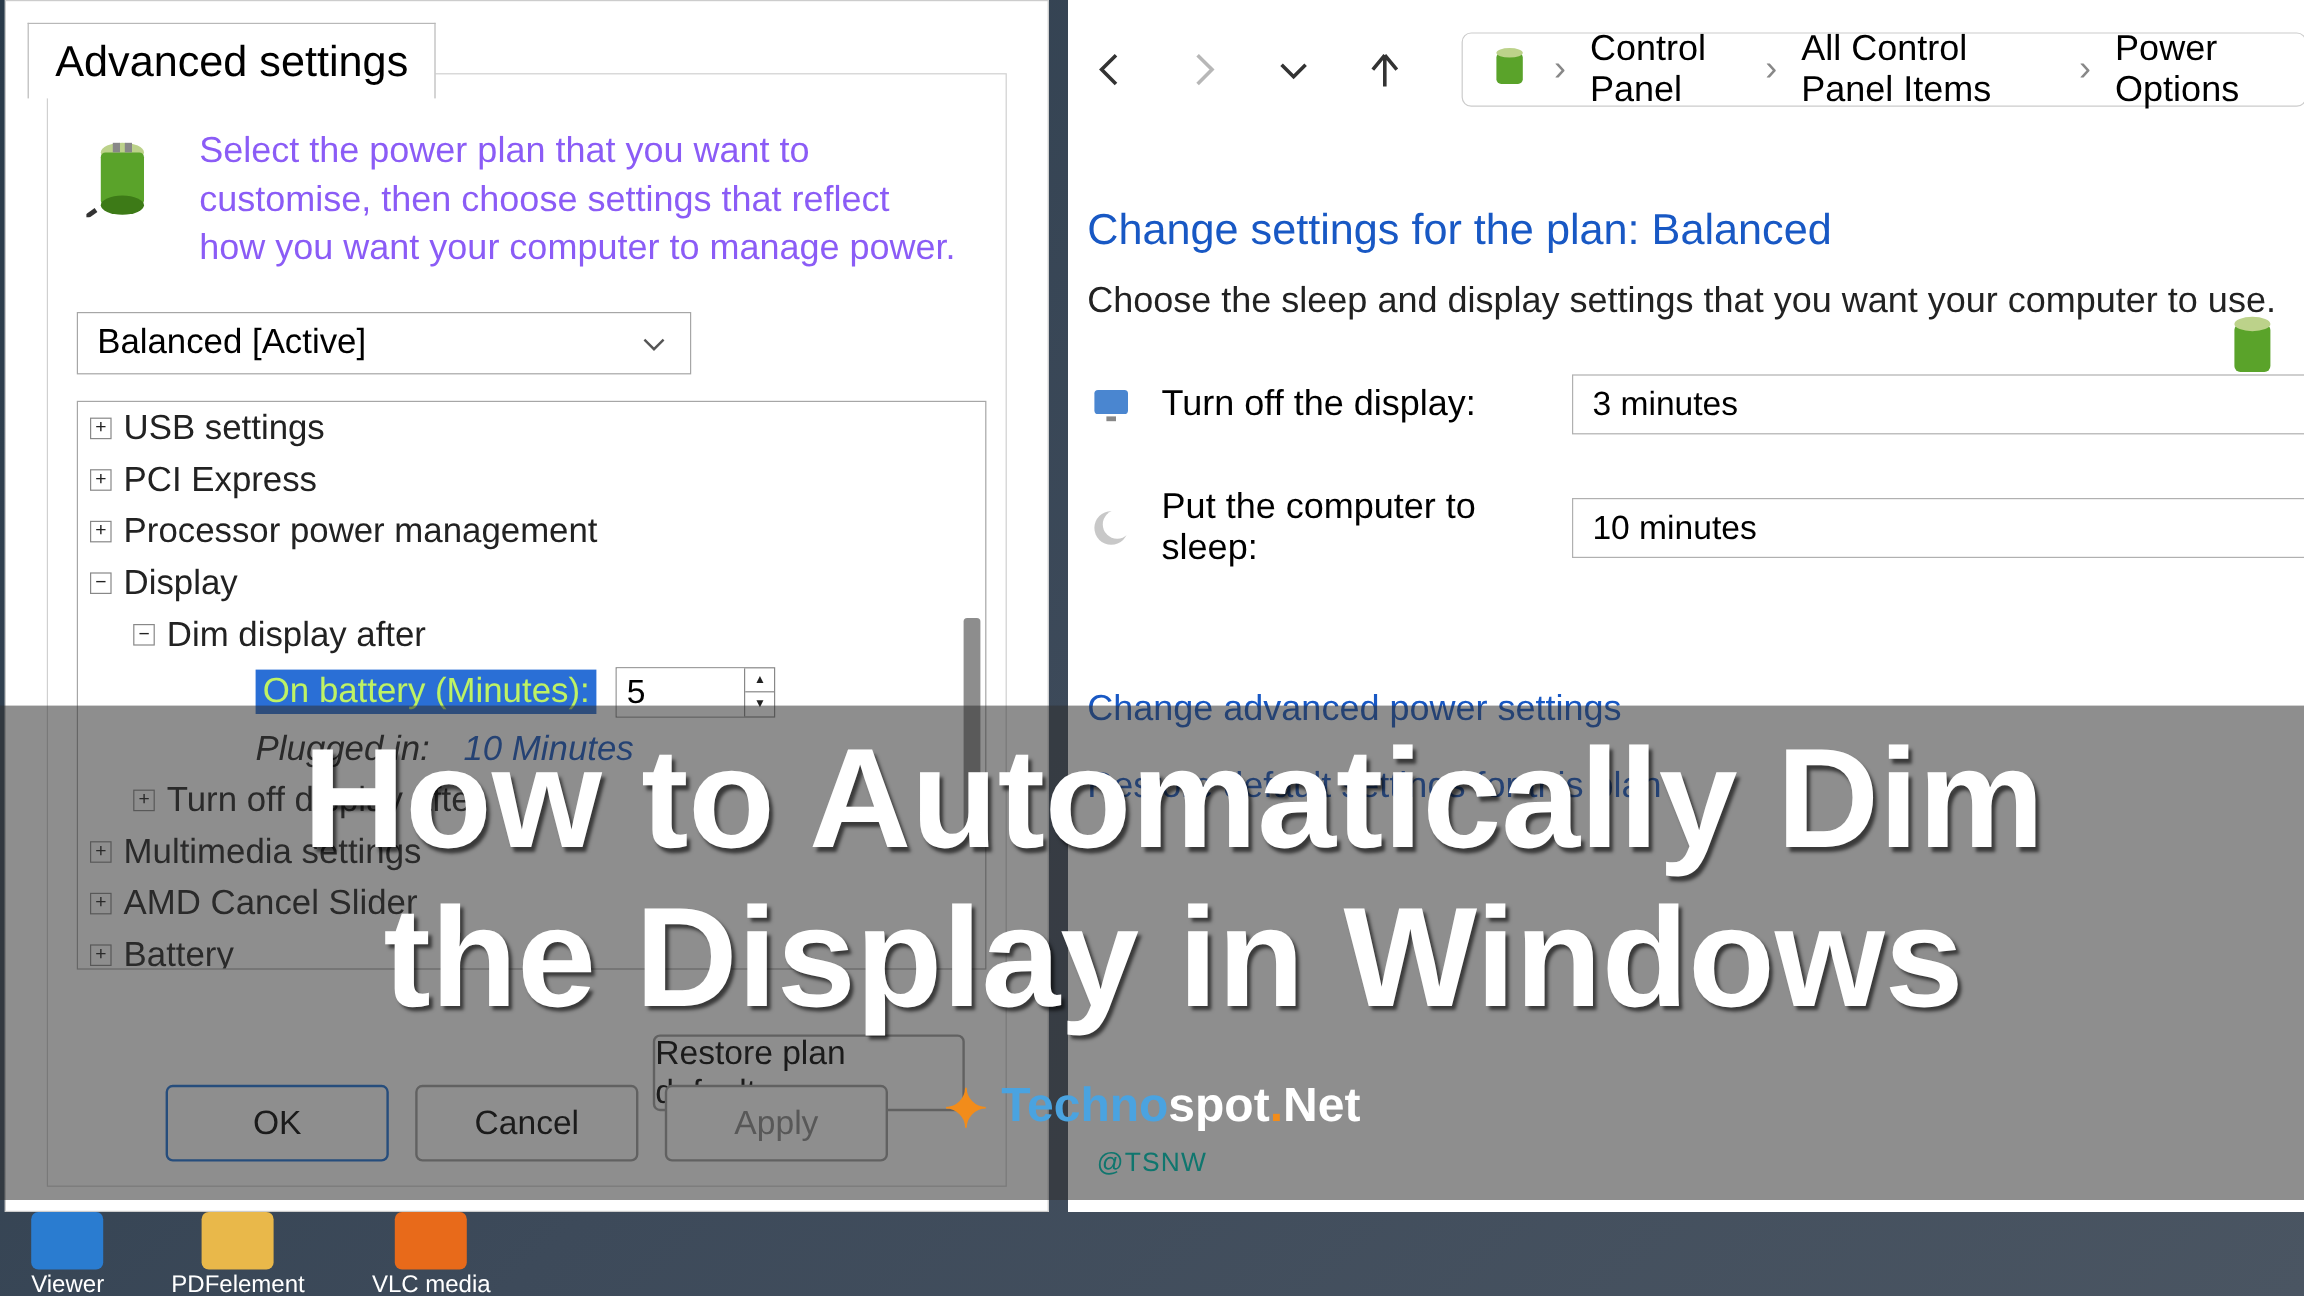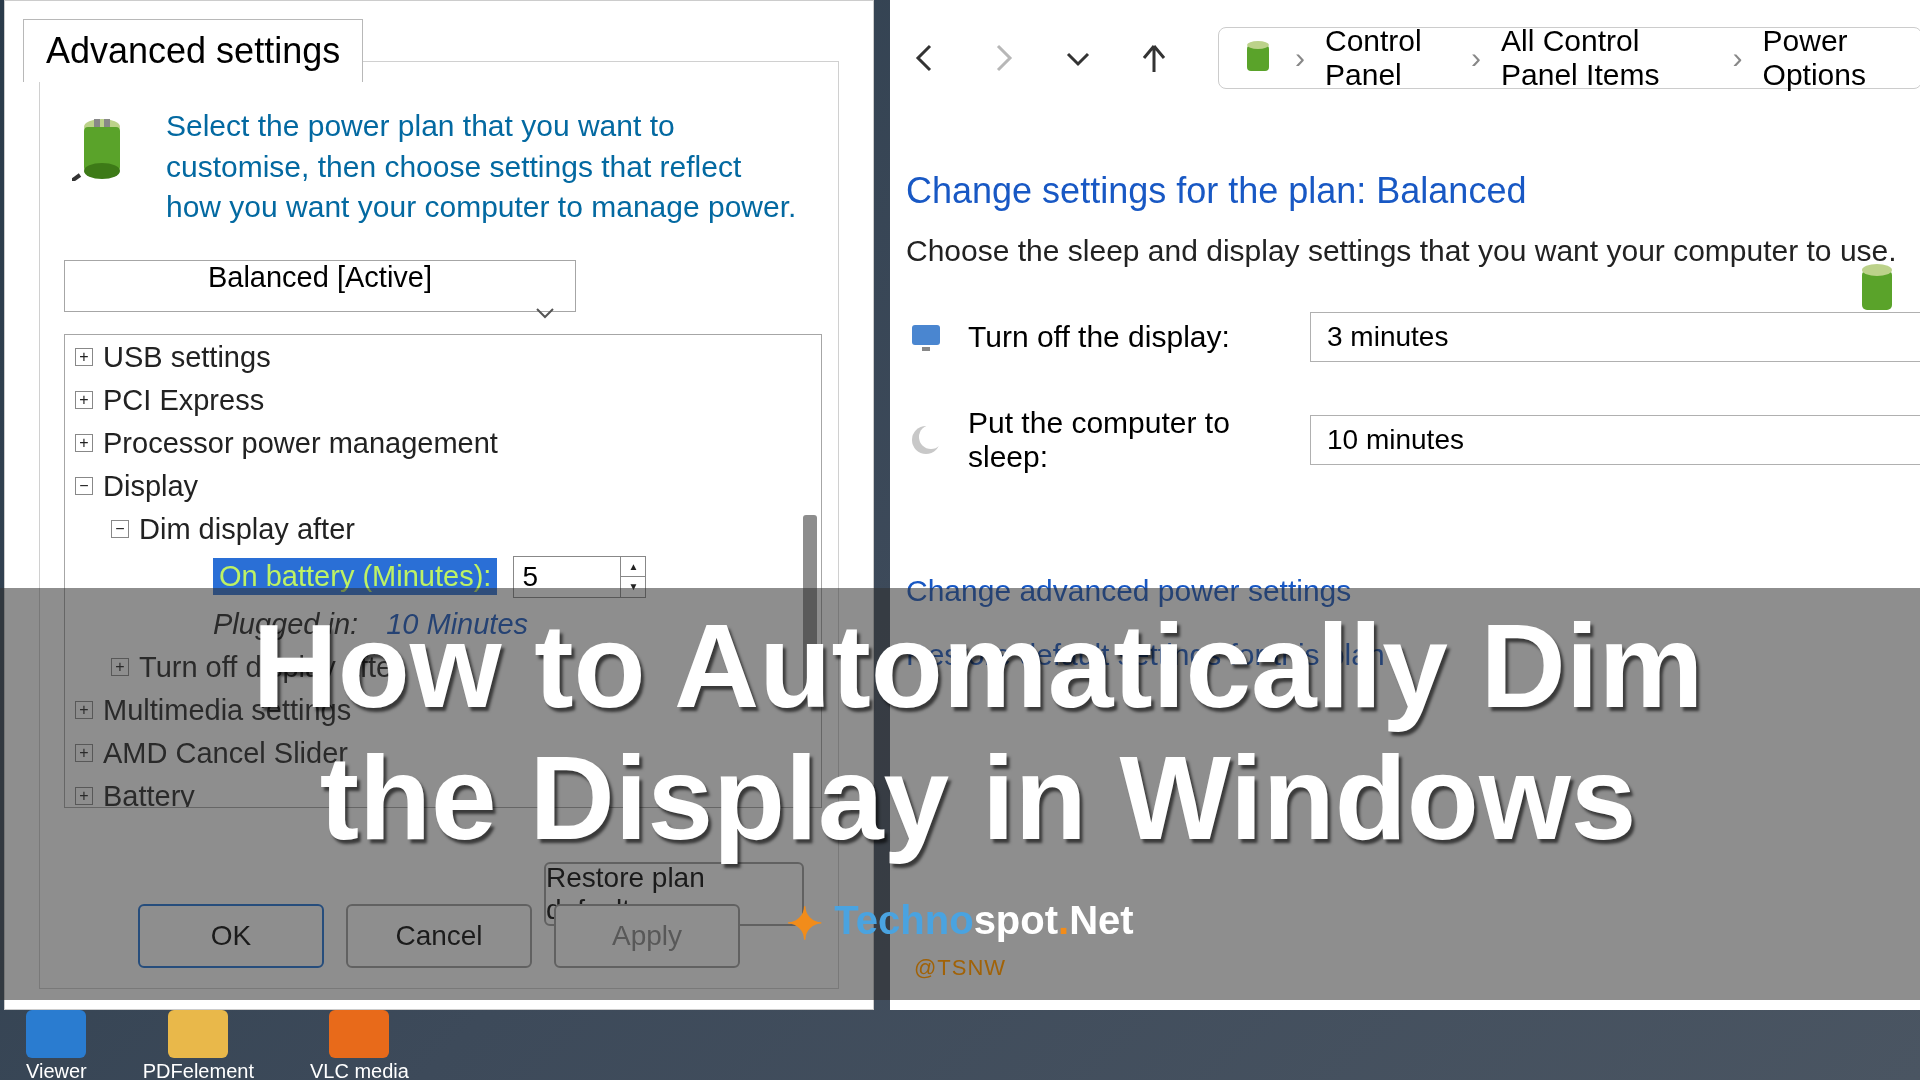--- a/index.html
+++ b/index.html
@@ -21,26 +21,26 @@
   border: 1px solid #b8b8b8; border-bottom: none;
   padding: 10px 22px; background: #fff;
   font-size: 36px; z-index: 2;
 }
 .adv-inner {
   position: absolute; left: 34px; top: 60px; right: 34px; bottom: 20px;
   border: 1px solid #d0d0d0; background: #fff;
 }
 .adv-intro { display: flex; gap: 24px; padding: 44px 40px 20px 22px; }
 .battery-ic { width: 80px; height: 80px; flex: 0 0 80px; display:flex; align-items:center; justify-content:center; }
-.adv-intro-text { font-size: 30px; color: #0369a1; line-height: 1.35; }
+.adv-intro-text { font-size: 30px; color: #8b5cf6; line-height: 1.35; }
 
 .plan-select {
   margin: 12px 0 0 24px; width: 512px; height: 52px;
   border: 1px solid #a6a6a6; display: flex; align-items: center;
-  padding: 0 16px; font-size: 29px; flex-direction: column;
+  padding: 0 16px; font-size: 29px;
 }
 .chev-box { margin-left: auto; padding: 0 4px; }
 
 .tree-box {
   position: relative;
   margin: 22px 0 0 24px; width: 758px; height: 474px;
   border: 1px solid #a6a6a6; overflow: hidden;
 }
 .tree-scroll {
   position: absolute; right: 4px; top: 180px;
@@ -110,21 +110,21 @@
   line-height: 1.12; text-shadow: 3px 4px 3px rgba(0,0,0,0.6);
   font-family: "Segoe UI", Arial, sans-serif;
   margin-left: 36px;
 }
 .brand-row { position:absolute; left:0; right:0; top: 898px; text-align:center; }
 .brand { font-size: 40px; font-weight:700; }
 .brand .t1 { color:#4aa3e0; }
 .brand .t2 { color:#fff; }
 .brand .t3 { color:#f28c1a; }
 .brand .t4 { color:#fff; }
-.brand-handle { font-size: 22px; color:#a16207; margin-top: 6px; letter-spacing:1px; }
+.brand-handle { font-size: 22px; color:#0f766e; margin-top: 6px; letter-spacing:1px; }
 
 
 .desk-icons {
   position:absolute; left: 0; bottom: 0; height: 70px;
   display:flex; gap: 56px; align-items:flex-start; padding-left: 26px;
 }
 .desk-item { display:flex; flex-direction:column; align-items:center; gap:2px; }
 .desk-sq { width:60px; height:48px; border-radius:6px; }
 .desk-lbl { font-size:20px; color:#fff; }
 </style>

